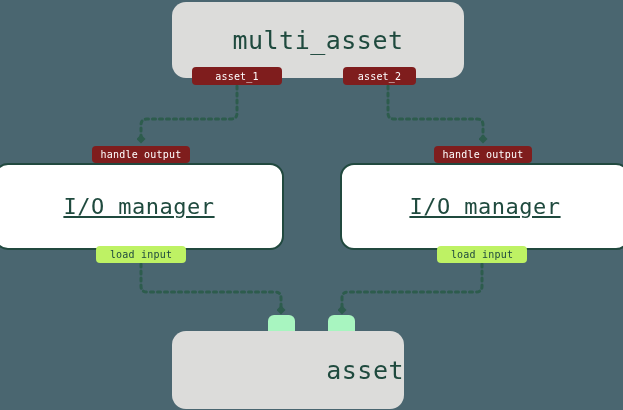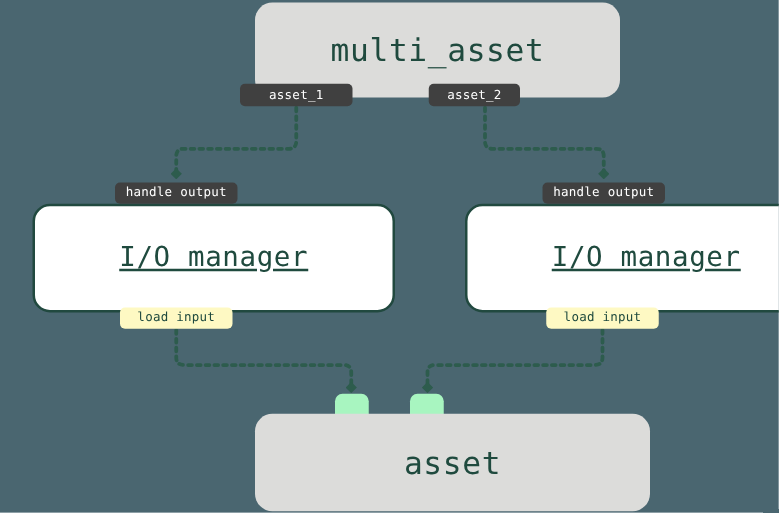--- a/index.html
+++ b/index.html
@@ -27,21 +27,20 @@
     pointer-events: none;
   }
 
   
   .node {
     position: absolute;
     box-sizing: border-box;
     display: flex;
     align-items: center;
     justify-content: center;
-    margin-left: 32px;
   }
   .node-grey {
     background: #dcdcda;
     border-radius: 14px;
   }
   .node-white {
     background: #ffffff;
     border: 2px solid #21493f;
     border-radius: 14px;
   }
@@ -62,25 +61,25 @@
     box-sizing: border-box;
     display: flex;
     align-items: center;
     justify-content: center;
     font-size: 10px;
     white-space: nowrap;
     border-radius: 4px;
     letter-spacing: 0.2px;
   }
   .badge-purple {
-    background: #404040;
+    background: #7f1d1d;
     color: #ffffff;
   }
   .badge-green {
-    background: #fef9c3;
+    background: #bef264;
     color: #1f4a3e;
   }
   .square-handle {
     position: absolute;
     background: #a8f5c0;
     border-radius: 6px;
   }
 </style>
 </head>
 <body>
@@ -138,17 +137,17 @@
   </div>
 
   <div class="badge badge-green" style="left:437px; top:246px; width:90px; height:17px;">
     <span>load input</span>
   </div>
 
   <div class="square-handle" style="left:268px; top:315px; width:27px; height:25px;"></div>
 
   <div class="square-handle" style="left:328px; top:315px; width:27px; height:25px;"></div>
 
-  <div class="node node-grey" style="left:172px; top:331px; width:316px; height:78px;">
+  <div class="node node-grey" style="left:172px; top:331px; width:232px; height:78px;justify-content:flex-end;">
     <span class="node-title">asset</span>
   </div>
 
 </div>
 
 </body></html>

